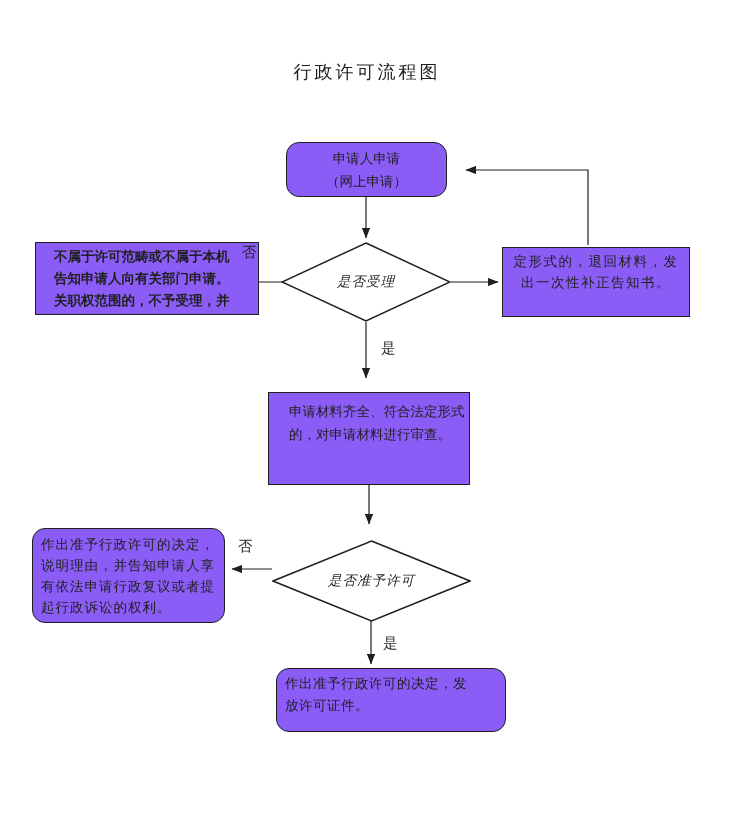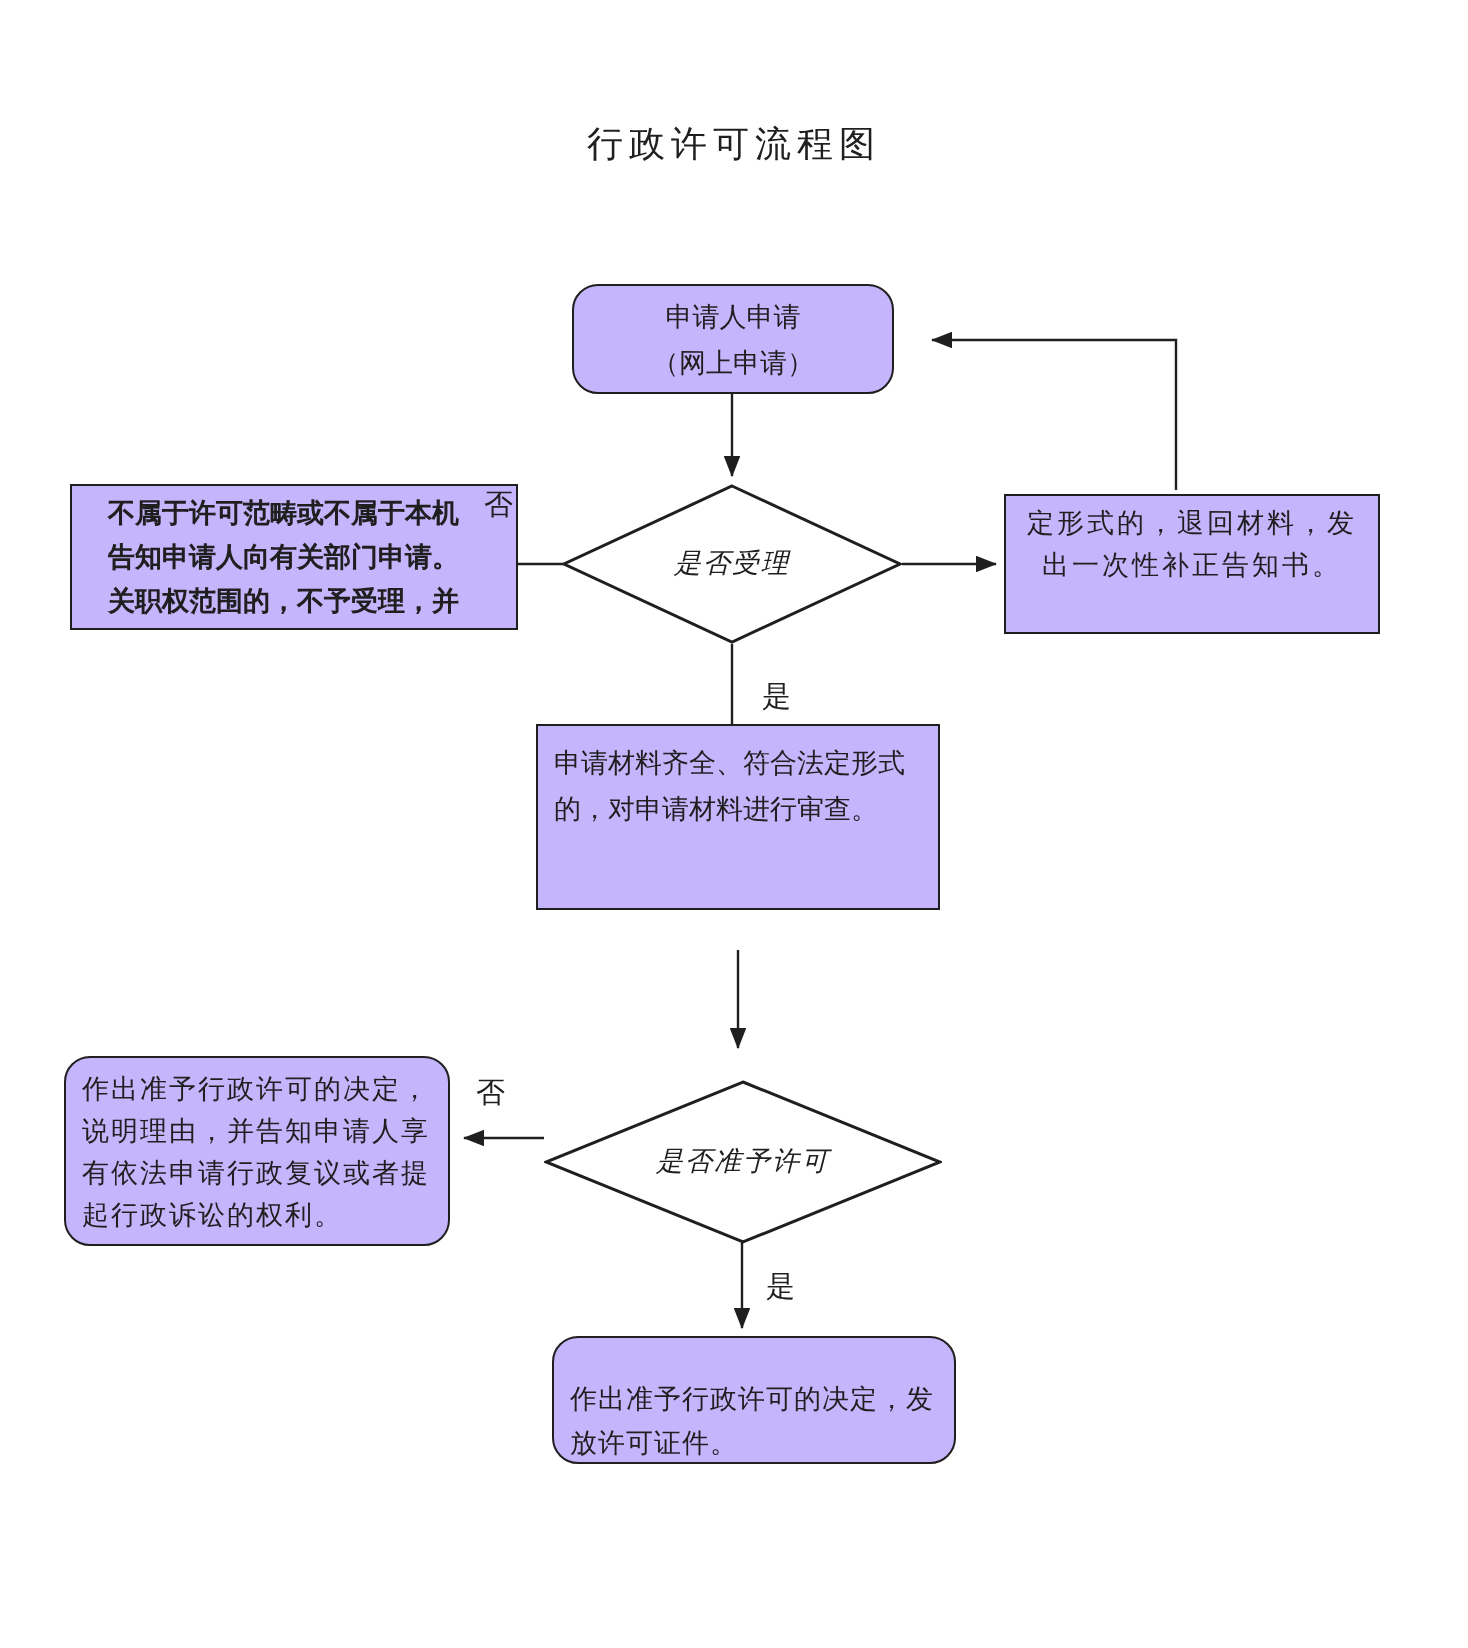--- a/index.html
+++ b/index.html
@@ -20,21 +20,21 @@
     text-align: center;
     font-size: 18px;
     letter-spacing: 3px;
     font-weight: 500;
     color: #1f1f1f;
   }
   .node {
     position: absolute;
     box-sizing: border-box;
     border: 1.5px solid #1f1f1f;
-    background: #c4b5fd;
+    background: #8b5cf6;
     font-size: 13.5px;
   }
   .rounded { border-radius: 13px; }
   .tline { white-space: nowrap; }
   .diamond { position: absolute; font-style: italic; }
   .diamond svg { position: absolute; left: 0; top: 0; }
   .dlabel {
     position: absolute;
     left: 0; top: 0; right: 0; bottom: 0;
     display: flex;
@@ -51,26 +51,26 @@
   .connectors { position: absolute; left: 0; top: 0; }
 
   
   #node-apply   { left: 286px; top: 142px; width: 161px; height: 55px;
                   display: flex; flex-direction: column; justify-content: center;
                   align-items: center; line-height: 23px; text-align: center; }
   #node-reject  { left: 35px;  top: 242px; width: 224px; height: 73px;
                   padding: 3px 18px; line-height: 22px; font-weight: bold; }
   #node-return  { left: 502px; top: 247px; width: 188px; height: 70px;
                   padding: 3px 6px; line-height: 21px; text-align: center; letter-spacing: 1.5px; }
-  #node-review  { left: 268px; top: 362px; width: 202px; height: 93px;
-                  padding: 7px 8px; line-height: 23px; }
+  #node-review  { left: 268px; top: 392px; width: 202px; height: 93px;
+                  padding: 7px 20px; line-height: 23px; }
   #node-deny    { left: 32px;  top: 528px; width: 193px; height: 95px;
                   padding: 5px 8px; line-height: 21px; letter-spacing: 1px; }
-  #node-grant   { left: 276px; top: 668px; width: 202px; height: 64px;
-                  padding: 20px 8px; line-height: 22px; letter-spacing: 0.5px; }
+  #node-grant   { left: 276px; top: 668px; width: 230px; height: 64px;
+                  padding: 4px 8px; line-height: 22px; letter-spacing: 0.5px; }
   #diamond-accept { left: 281px; top: 242px; width: 170px; height: 80px; }
   #diamond-grant  { left: 272px; top: 540px; width: 199px; height: 82px; }
 </style>
 </head>
 <body>
 
 <div class="canvas">
 
   <div class="title">行政许可流程图</div>
 

